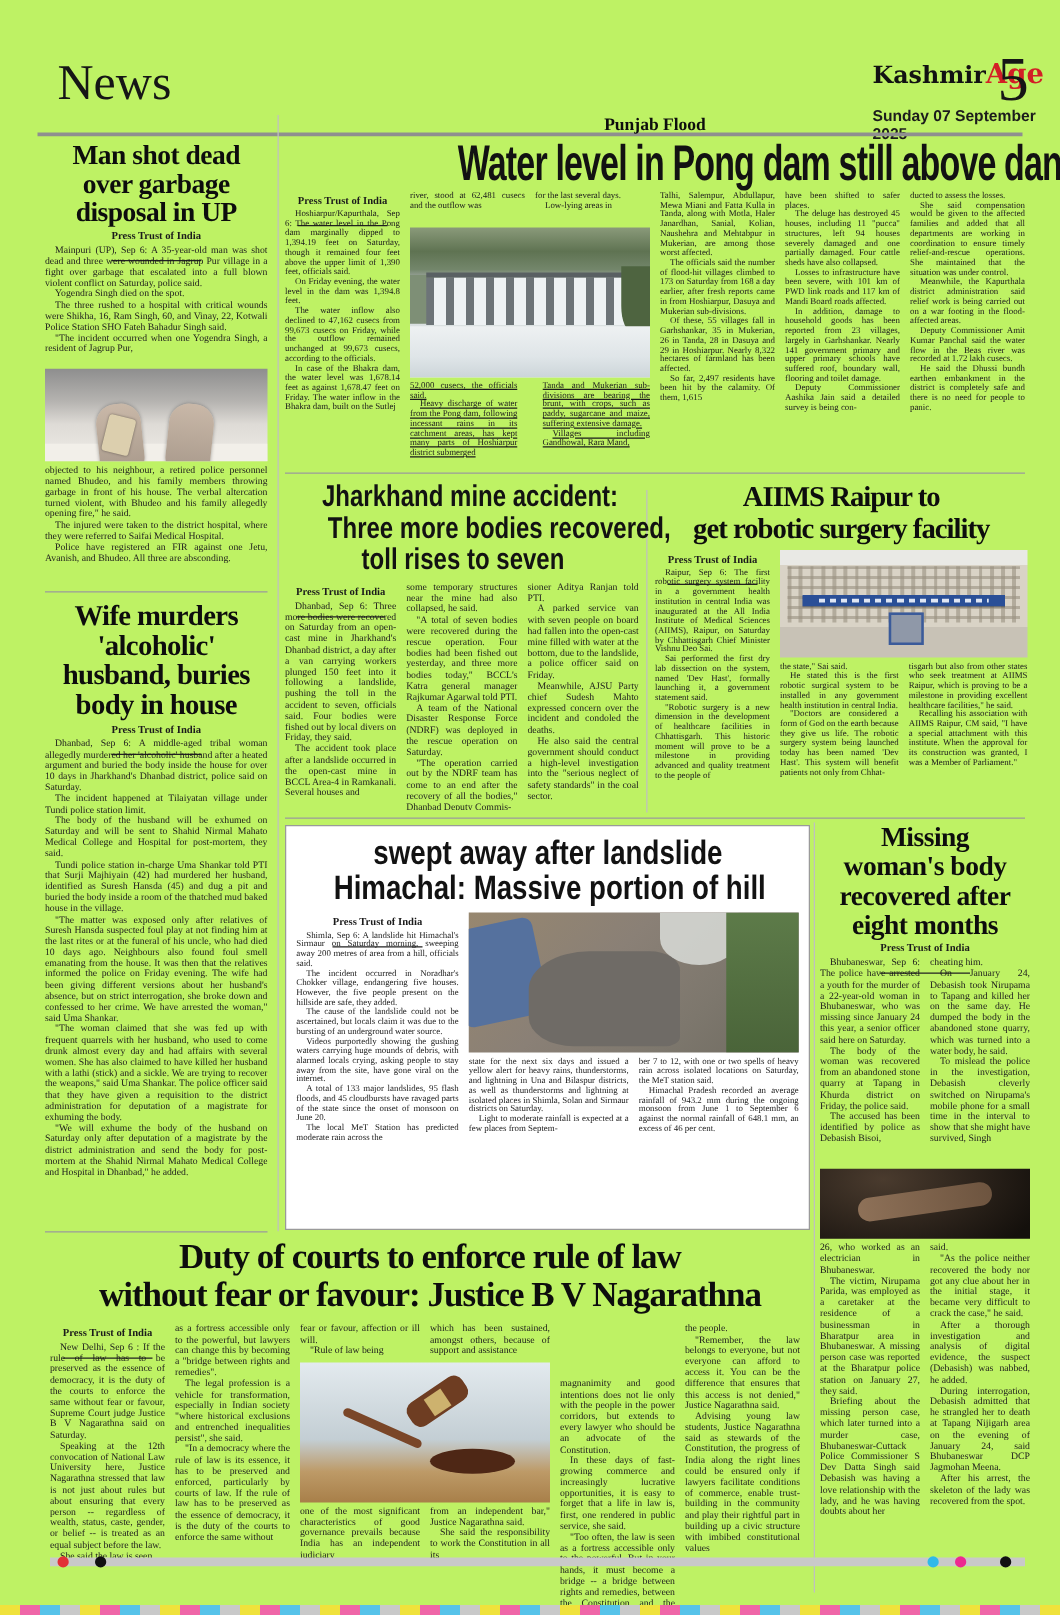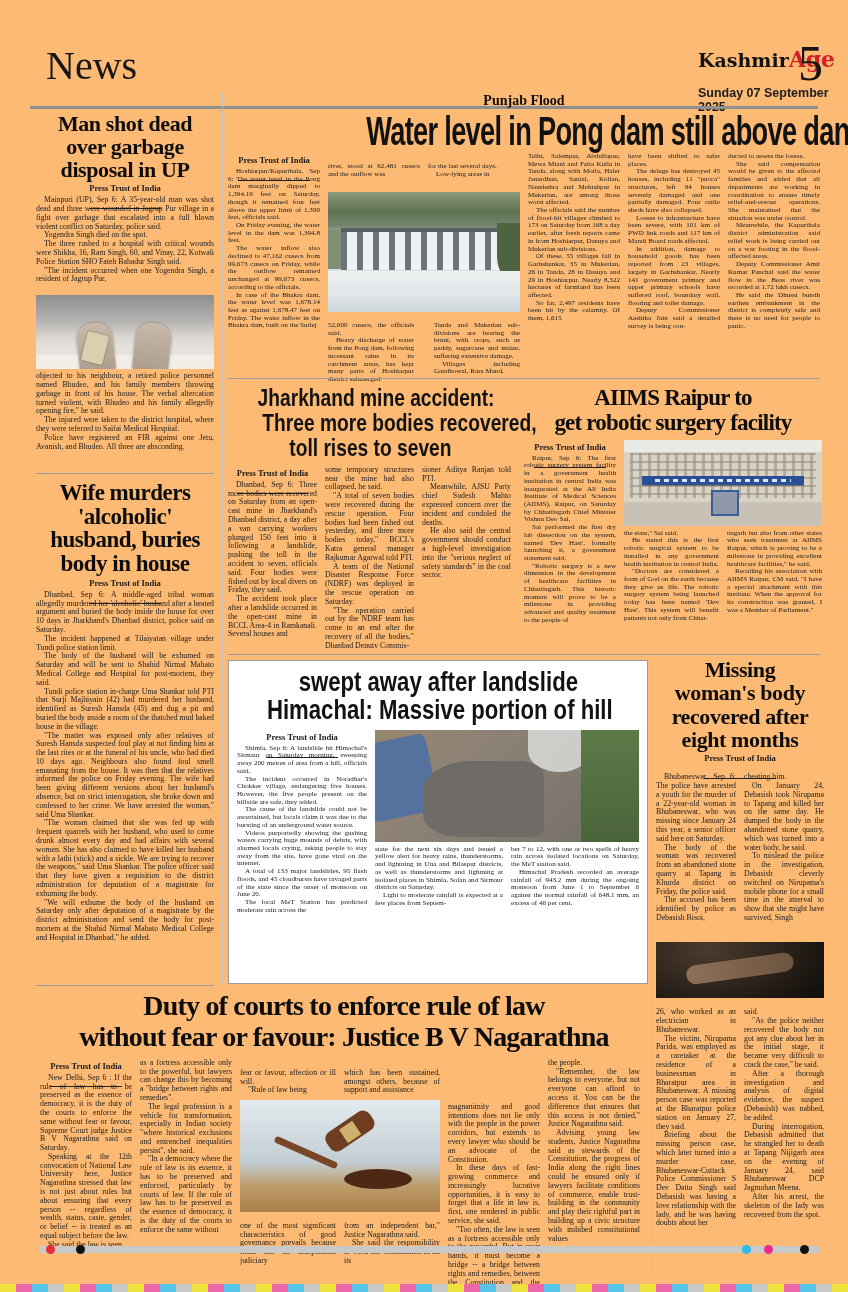--- a/index.html
+++ b/index.html
@@ -1,32 +1,32 @@
 <!DOCTYPE html>
 <html><head>
 <meta charset="utf-8">
 <style>
   html,body{margin:0;padding:0;background:#d9d9d9;}
-  .page{position:relative;width:848px;height:1292px;margin:0 auto;background:#fdba74;
+  .page{position:relative;width:848px;height:1292px;margin:0 auto;background:#bef264;
         font-family:"Liberation Serif",serif;color:#1b1b1b;overflow:hidden;}
   .abs{position:absolute;}
   .rule-h{position:absolute;background:#9b9b9b;height:1px;}
   .rule-v{position:absolute;background:#c0c0c0;width:1px;}
   
   .shead{font-family:"Liberation Serif",serif;font-weight:700;text-align:center;color:#0d0d0d;}
   .xhead{font-family:"Liberation Sans",sans-serif;font-weight:700;text-align:center;color:#121212;}
   .squeeze{display:inline-block;white-space:nowrap;transform-origin:50% 50%;}
   .byline{font-size:8.5px;font-weight:700;text-align:center;margin:2px 0 3px 0;}
   .byline span{border-bottom:1px solid #222;padding-bottom:15px;}
   
   .chunk{font-size:7.8px;line-height:1.13;overflow:hidden;}
   .chunk p{margin:0;text-align:justify;text-indent:8px;}
   .cont p:first-child{text-indent:0;}
   .dense .chunk{font-size:7.1px;line-height:1.09;}
-  .cols{display:flex;margin-top:10px;}
+  .cols{display:flex;}
   .kicker{font-weight:700;text-align:center;font-size:14px;color:#0d0d0d;}
   
   .news-label{font-size:40px;color:#161616;}
   .brand-k{font-family:"DejaVu Serif",serif;font-weight:700;font-size:19px;color:#121212;}
   .brand-age{font-family:"DejaVu Serif",serif;font-weight:700;font-size:22px;}
   .dateline{font-family:"Liberation Sans",sans-serif;font-weight:700;font-size:12.5px;color:#1c1c1c;}
   .pagenum{font-size:50px;color:#161616;}
   
   .photo{position:relative;overflow:hidden;}
   .ph-feet{background:linear-gradient(180deg,#8e8e8e,#b5b3b0 35%,#dedbd6 60%,#efece7 100%);}
@@ -158,21 +158,21 @@
               <p>for the last several days.</p>
               <p>Low-lying areas in</p>
             </div>
         </div>
         <div class="photo ph-dam" style="width:192px;height:120px;margin:3px 0;">
           <div class="dam-water"></div>
           <div class="dam-gates"></div>
           <div class="dam-trees"></div>
           <div class="dam-foam"></div>
         </div>
-        <div class="cols" style="gap:20px;height:64px;">
+        <div class="cols" style="gap:20px;height:64px;text-decoration:underline;">
           <div class="chunk cont" style="width:92px;height:64px;">
               <p>52,000 cusecs, the officials said.</p>
               <p>Heavy discharge of water from the Pong dam, following incessant rains in its catchment areas, has kept many parts of Hoshiarpur district submerged</p>
             </div>
           <div class="chunk cont" style="width:92px;height:64px;">
               <p>Tanda and Mukerian sub-divisions are bearing the brunt, with crops, such as paddy, sugarcane and maize, suffering extensive damage.</p>
               <p>Villages including Gandhowal, Rara Mand,</p>
             </div>
         </div>
       </div>
@@ -215,20 +215,21 @@
           </div>
       </div>
       <div class="chunk cont" style="width:89px;height:182px;">
           <p>some temporary structures near the mine had also collapsed, he said.</p>
           <p>"A total of seven bodies were recovered during the rescue operation. Four bodies had been fished out yesterday, and three more bodies today," BCCL's Katra general manager Rajkumar Agarwal told PTI.</p>
           <p>A team of the National Disaster Response Force (NDRF) was deployed in the rescue operation on Saturday.</p>
           <p>"The operation carried out by the NDRF team has come to an end after the recovery of all the bodies," Dhanbad Deputy Commis-</p>
         </div>
       <div class="chunk cont" style="width:89px;height:182px;">
           <p>sioner Aditya Ranjan told PTI.</p>
+          <p>A parked service van with seven people on board had fallen into the open-cast mine filled with water at the bottom, due to the landslide, a police officer said on Friday.</p>
           <p>Meanwhile, AJSU Party chief Sudesh Mahto expressed concern over the incident and condoled the deaths.</p>
           <p>He also said the central government should conduct a high-level investigation into the "serious neglect of safety standards" in the coal sector.</p>
         </div>
     </div>
   </div>
 
   <div class="abs dense" style="left:524px;top:386px;width:298px;">
     <div class="shead" style="font-size:23px;line-height:1.08;letter-spacing:-0.8px;">
       <div>AIIMS Raipur to</div>
       <div>get robotic surgery facility</div>

